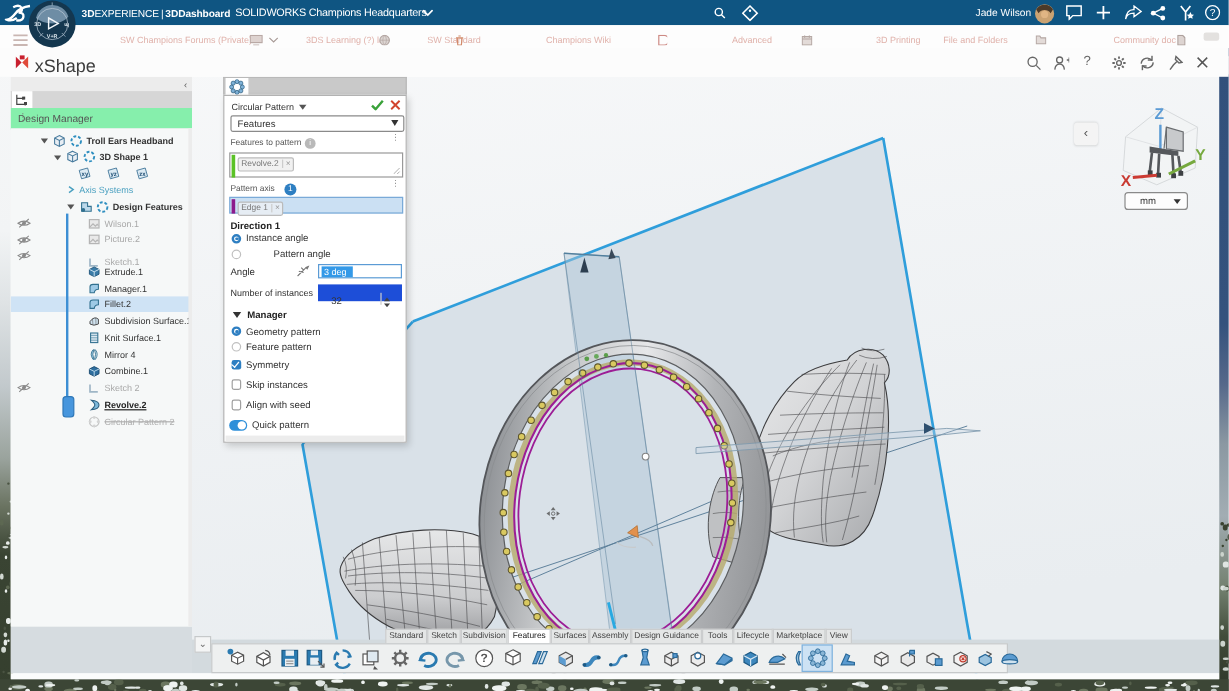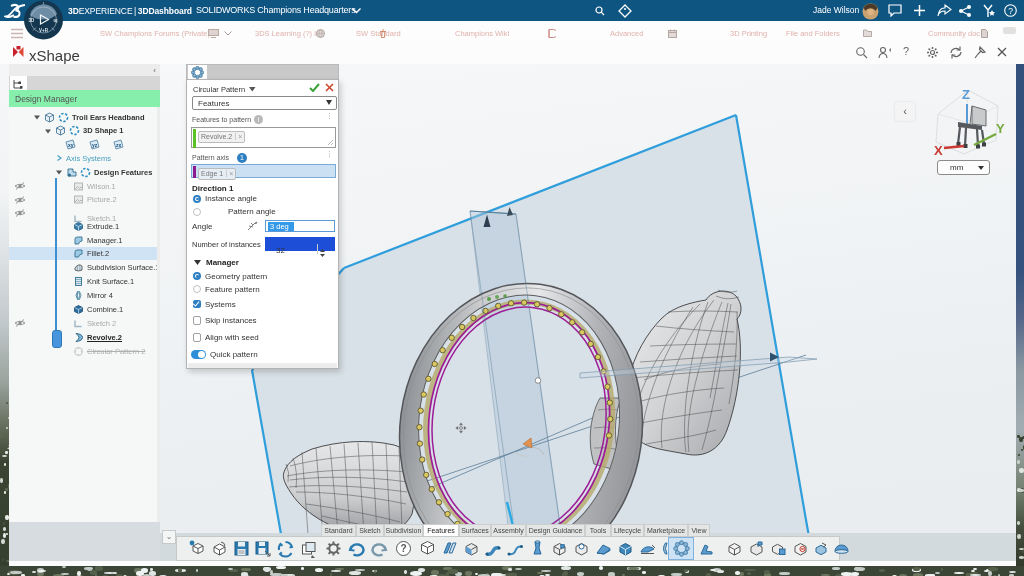--- a/index.html
+++ b/index.html
@@ -887,21 +887,21 @@
     </div>
     <svg class="abs" style="left:7px;top:180px;" width="8" height="6">
           <path d="M0 0 h7 l-3.5 5 Z" fill="#333"></path>
         </svg>
     <div class="db" style="left:19px;top:177.5px;">Manager</div>
     <div class="radio on" style="left:6px;top:192px;"></div>
         <span class="dtxt" style="left:18px;top:191.5px;">Geometry pattern</span>
     <div class="radio off" style="left:6px;top:205px;"></div>
         <span class="dtxt" style="left:18px;top:204.5px;">Feature pattern</span>
     <div class="cbox on" style="left:5.5px;top:219.5px;"></div>
-        <span class="dtxt" style="left:18px;top:219.5px;">Systems</span>
+        <span class="dtxt" style="left:18px;top:219.5px;">Symmetry</span>
     <div class="cbox off" style="left:5.5px;top:236px;"></div>
         <span class="dtxt" style="left:18px;top:236px;">Skip instances</span>
     <div class="cbox off" style="left:5.5px;top:253px;"></div>
         <span class="dtxt" style="left:18px;top:253px;">Align with seed</span>
     <div id="toggle" style="top:269.5px;"></div>
         <span class="dtxt" style="left:23px;top:269.5px;">Quick pattern</span>
     <div class="abs" style="left:1px;top:283px;width:149px;height:5px;background:#ececec;"></div>
   </div>
 </div>
 

